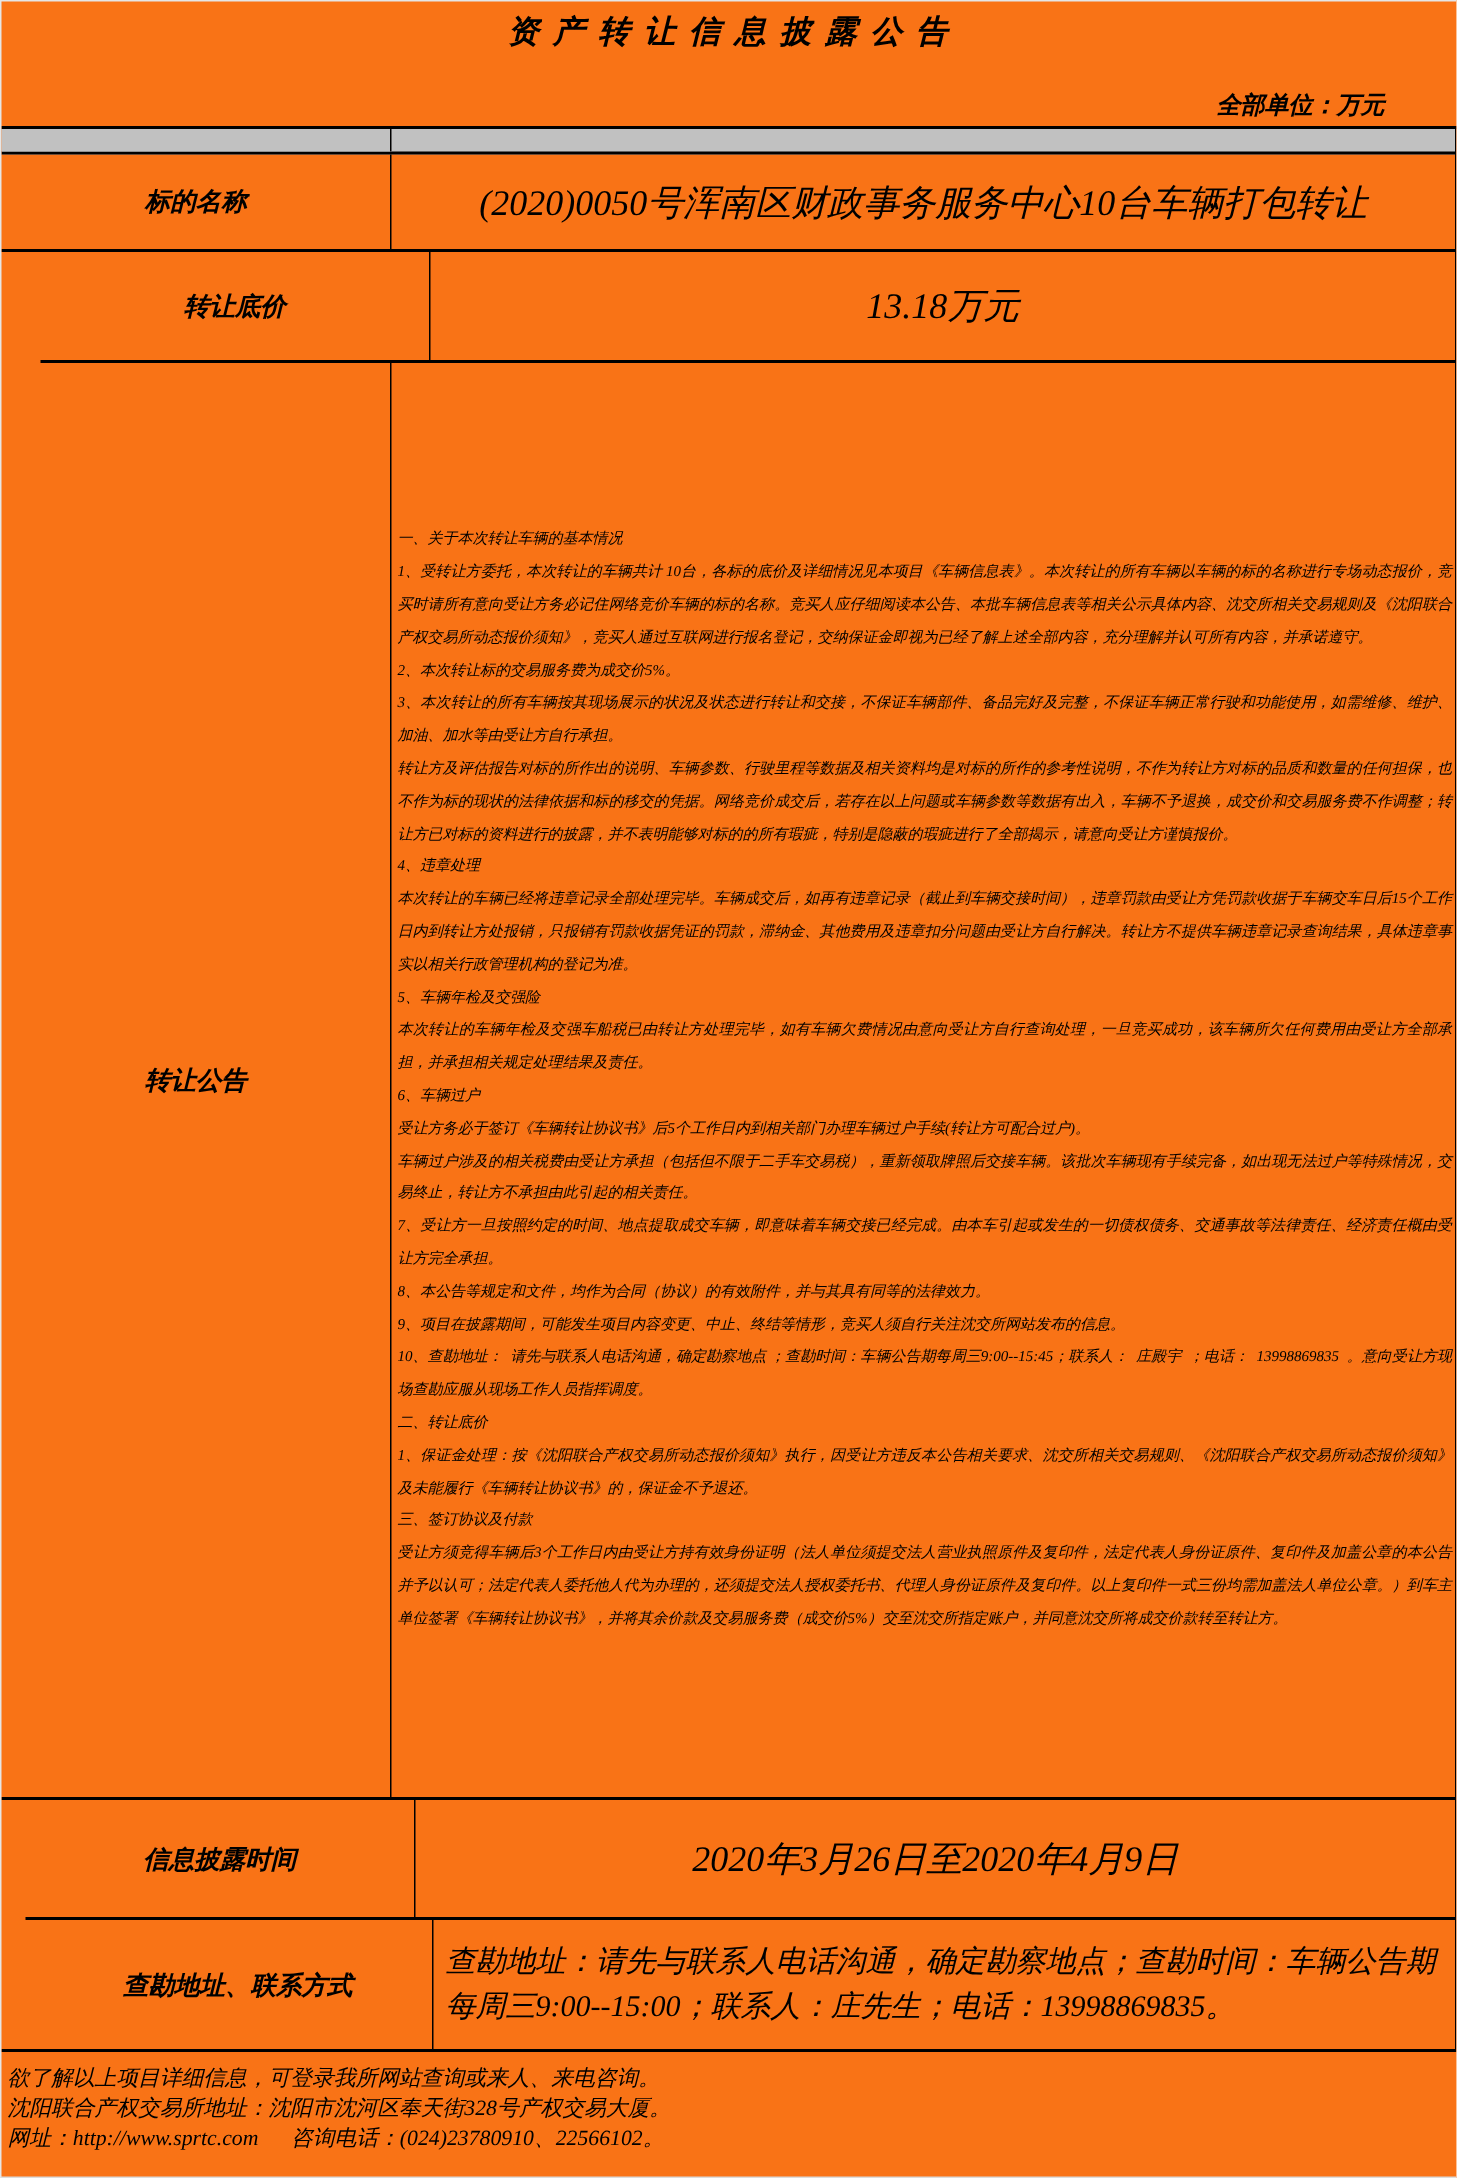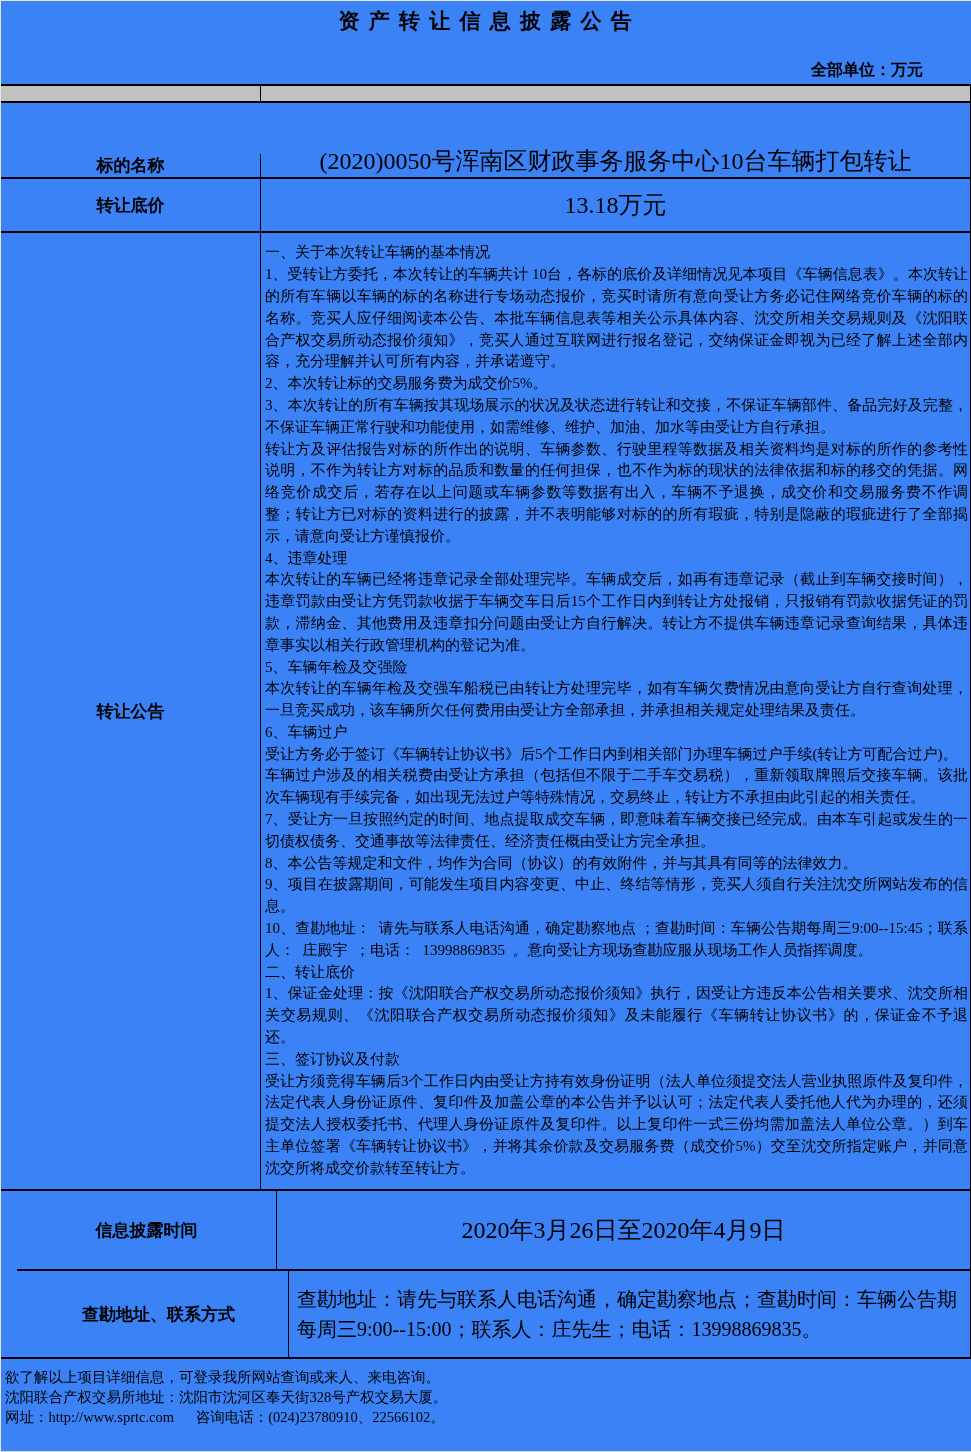--- a/index.html
+++ b/index.html
@@ -1,25 +1,26 @@
 <!DOCTYPE html>
 <html><head>
 <meta charset="utf-8">
 <style>
   html,body { margin:0; padding:0; background:#ffffff; }
   .page {
     width:971px; height:1452px;
     box-sizing:border-box;
-    background:#3b82f6;
+    background:#f97316;
     color:#000000;
     font-family:"Liberation Serif","DejaVu Serif",serif;
     border-left:1px solid #e6e6e6;
     border-top:1px solid #e6e6e6;
     border-bottom:1px solid #dcdcdc;
     overflow:hidden;
+    font-style:italic;
   }
   .doc-title {
     text-align:center;
     font-weight:bold;
     font-size:21px;
     letter-spacing:2px;
     padding-top:6px;
     white-space:pre-wrap;
   }
   .unit-note {
@@ -39,31 +40,31 @@
     width:260px; flex:0 0 260px;
     border-right:1px solid #000;
     box-sizing:border-box;
     display:flex; align-items:center; justify-content:center;
     text-align:center;
     font-weight:bold; font-size:17px;
   }
   .c2 { flex:1; box-sizing:border-box; overflow:hidden; }
   .header-row { height:17px; background:#c1c1c1; }
   .header-row .c1 { background:#c1c1c1; }
-  .row-name { height:76px;align-items:flex-end; }
-  .row-price { height:54px; }
+  .row-name { height:65px; }
+  .row-price { height:74px;margin-left:26px; }
   .row-ann { height:958px; }
   .row-date { height:80px;margin-left:16px; }
   .row-contact { height:88px;padding-left:28px; }
   .center-val {
     display:flex; align-items:center; justify-content:center;
     text-align:center; font-size:24px;
   }
   .row-ann .c2 { display:flex; align-items:center; padding:0 2px 0 4px; }
-  .ann-text { width:100%; font-size:15px; line-height:21.8px; }
+  .ann-text { width:100%; font-size:10px; line-height:21.8px; }
   .ann-text > div { text-align:justify; white-space:pre-wrap; }
   .row-contact .c2 {
     display:flex; align-items:center;
     padding-left:8px; padding-right:4px;
     font-size:20px; line-height:30px;
   }
   .footer { padding:8px 0 0 4px; font-size:14.5px; line-height:20px; }
   .footer > div { white-space:pre-wrap; }
 </style>
 </head>

